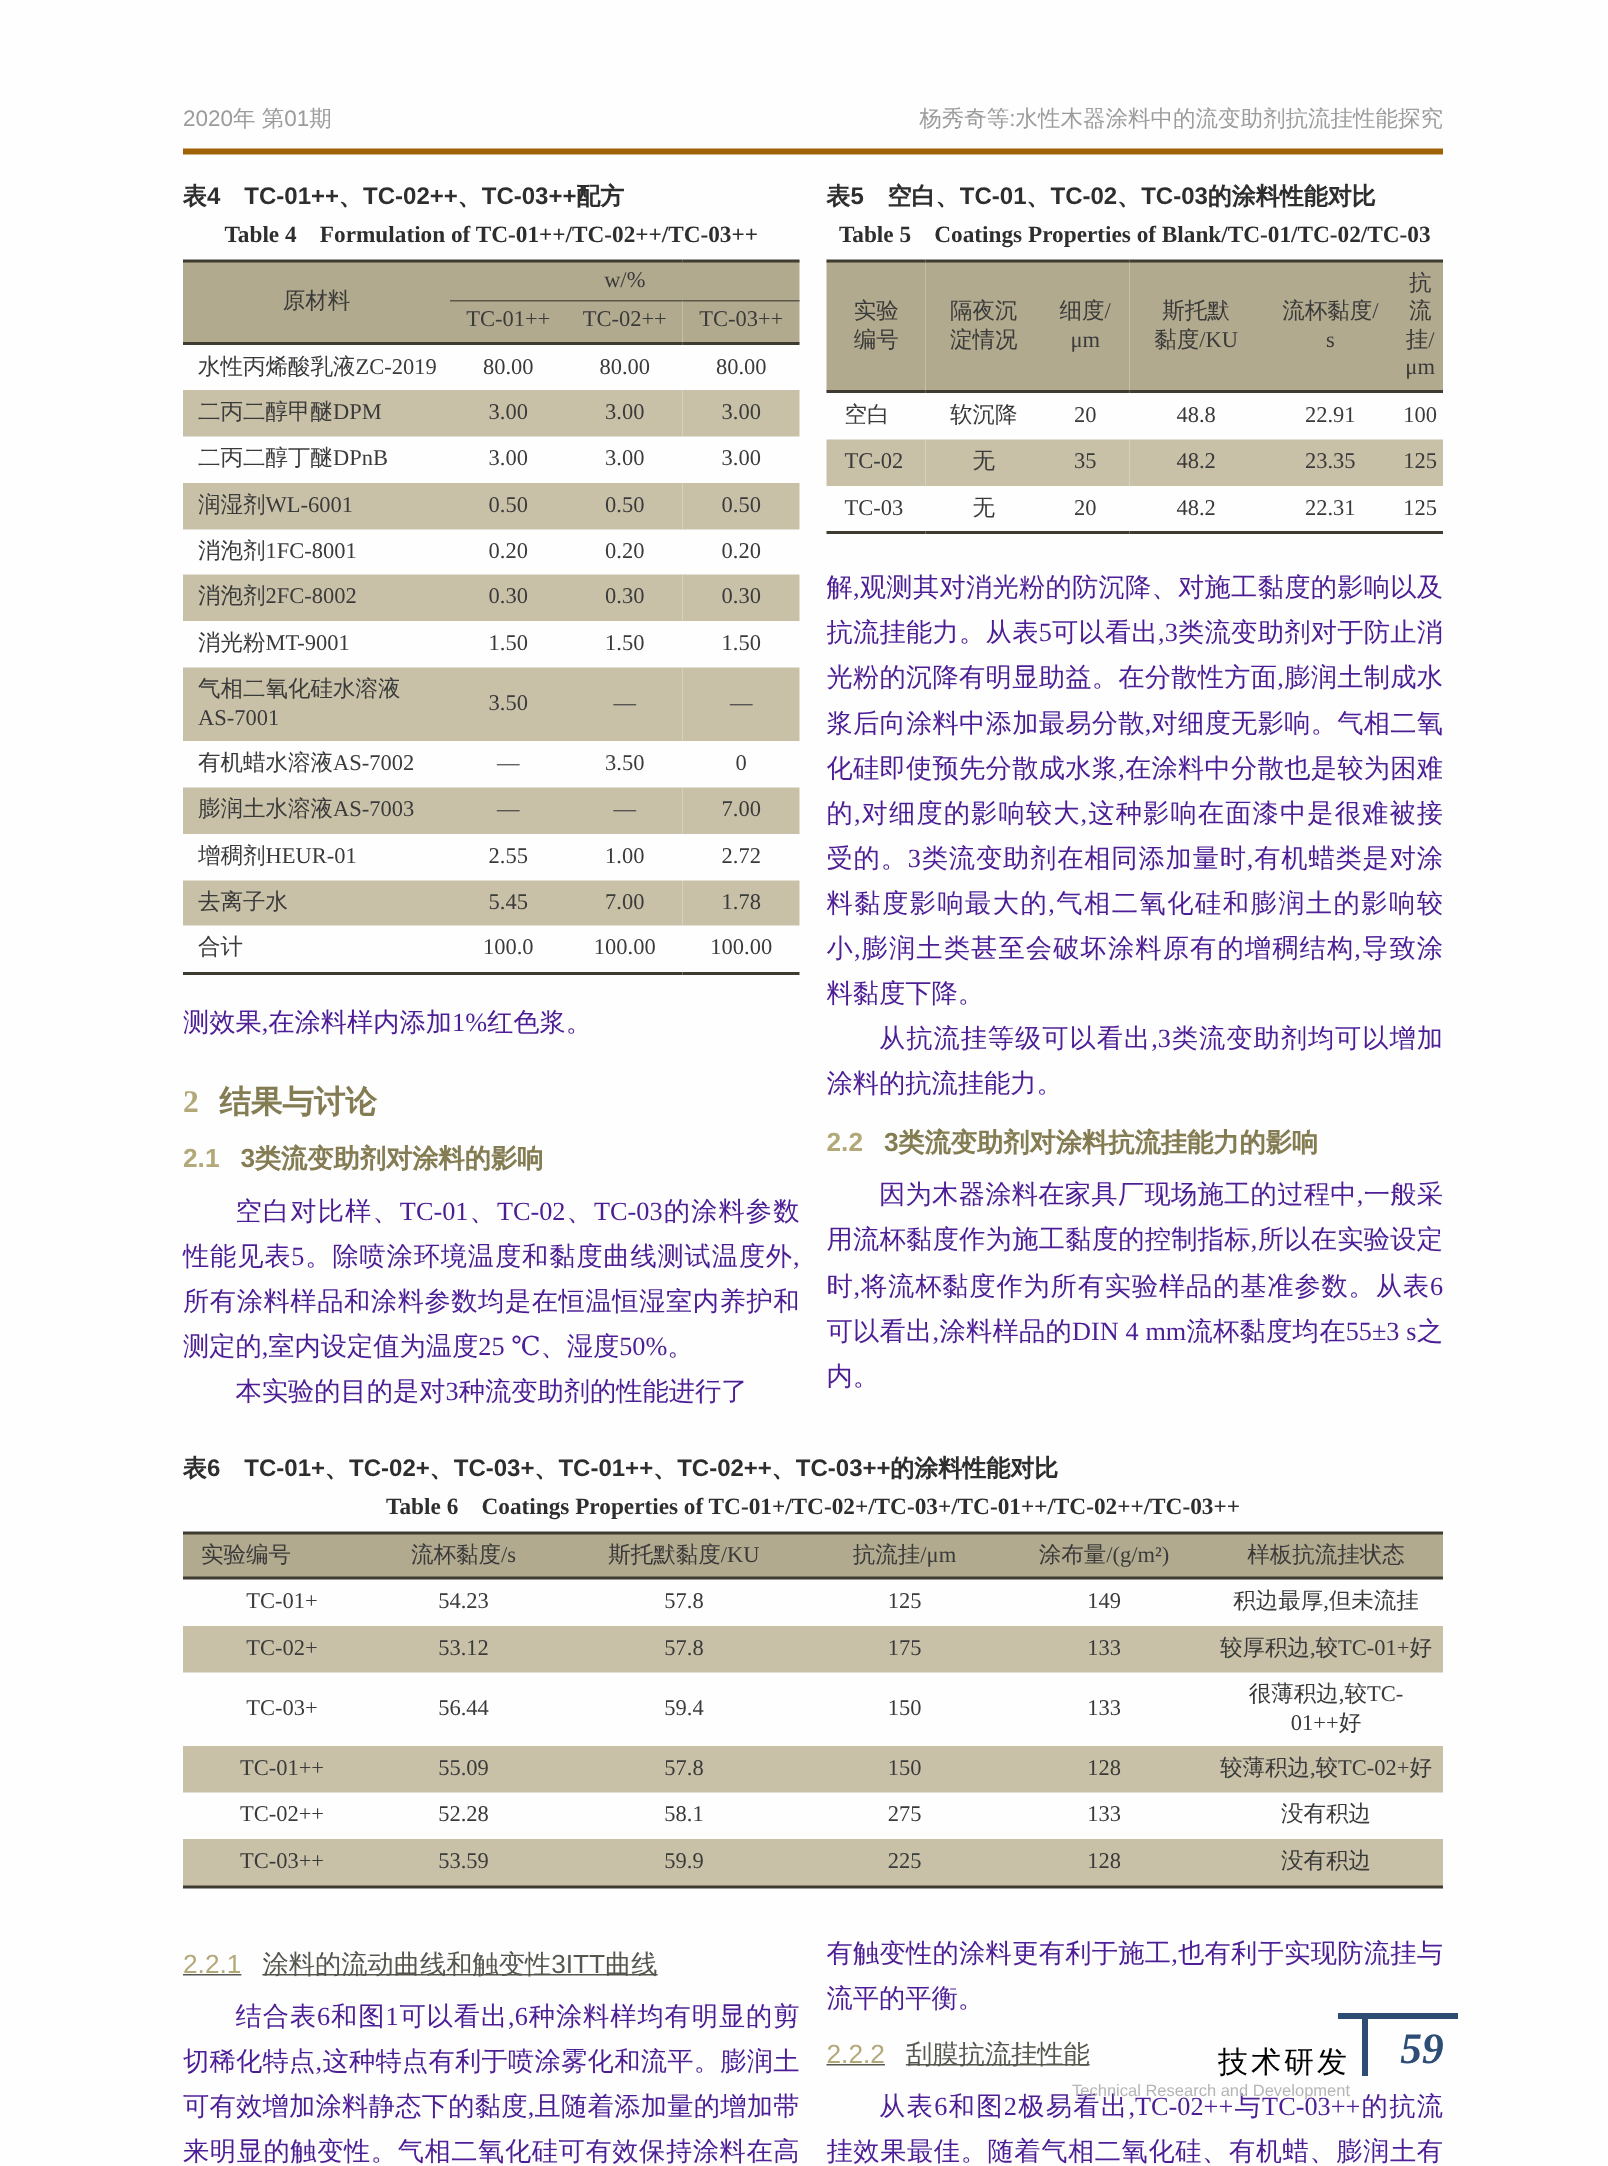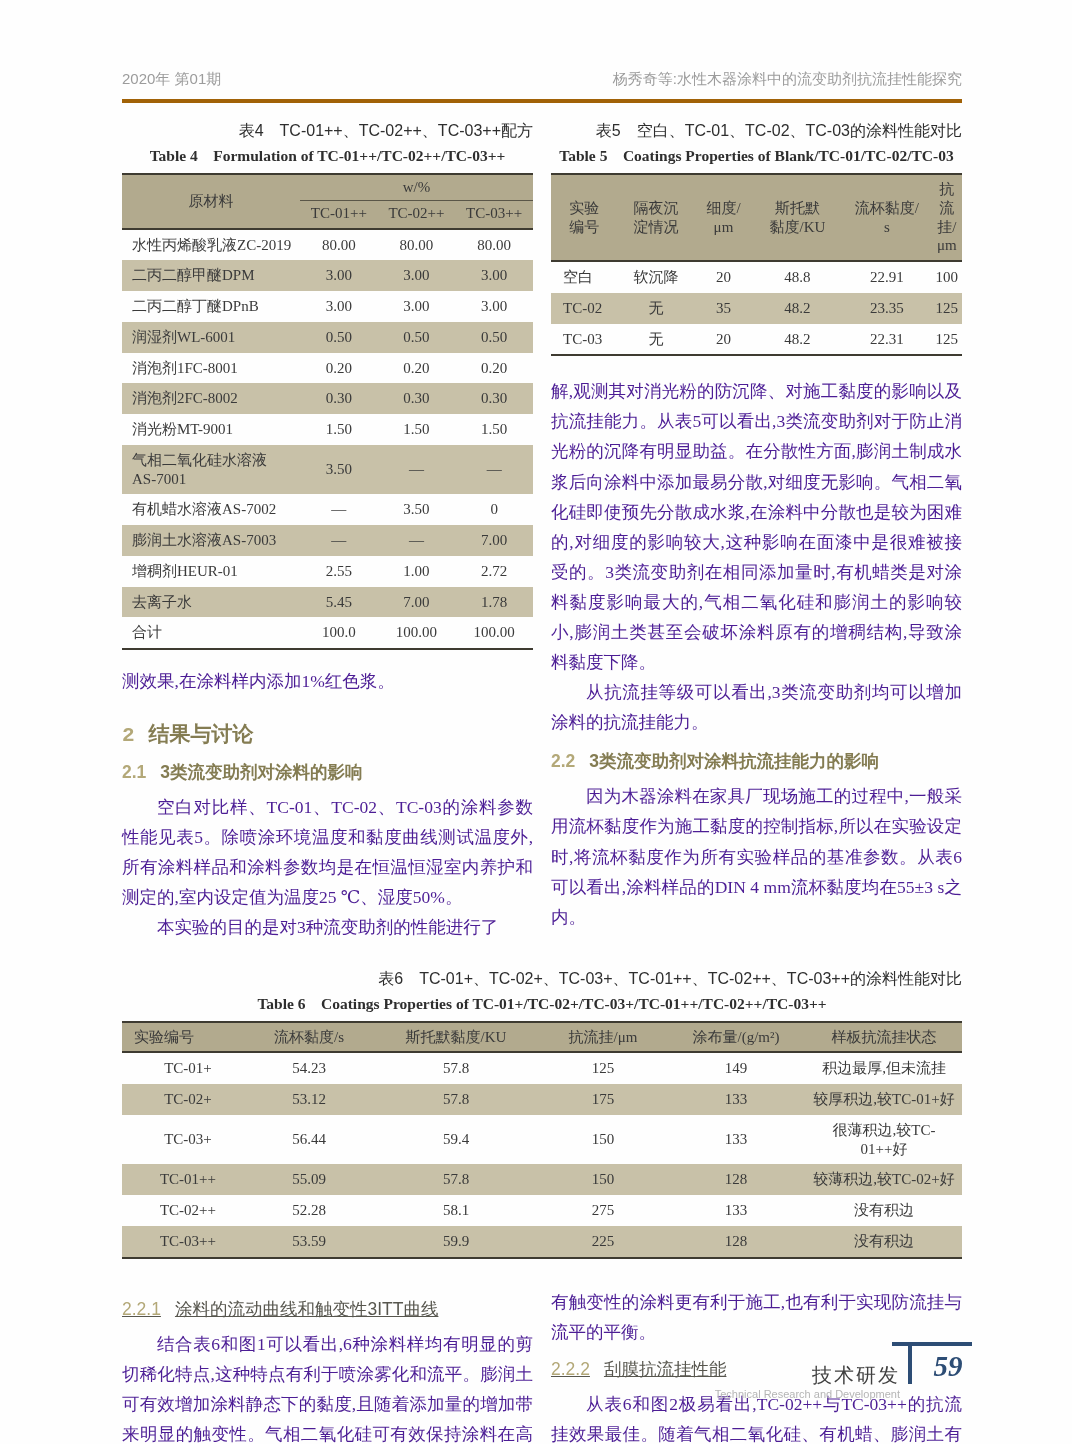--- a/index.html
+++ b/index.html
@@ -19,21 +19,21 @@
     display:flex;justify-content:space-between;align-items:flex-end;
     font-size:15px;color:#9c9c9c;
     padding-bottom:10px;border-bottom:4px solid #a16207;
     font-family:"Liberation Sans","DejaVu Sans",sans-serif;
   }
   
   .two-col{display:flex;gap:18px;margin-top:18px;}
   .col{width:411px;}
   
   .cap-zh{
-    text-align:right;font-weight:normal;font-size:16px;color:#2e2e2e;
+    text-align:left;font-weight:bold;font-size:16px;color:#2e2e2e;
     font-family:"Liberation Sans","DejaVu Sans",sans-serif;
     margin:0 0 4px 0;
   }
   .cap-en{
     text-align:center;font-weight:bold;font-size:15.5px;color:#2e2e2e;
     font-family:"Liberation Serif","DejaVu Serif",serif;
     margin:0 0 6px 0;
   }
   
   table{border-collapse:collapse;width:100%;font-size:15px;color:#3a3a3a;}
@@ -66,21 +66,21 @@
   .t6 thead th:first-child{text-align:left;padding-left:12px;}
   .t6 tbody td:first-child{padding-left:12px;text-align:center;}
   
   p.body-text{
     font-size:17.5px;line-height:1.72;text-align:justify;
     margin:0;color:#4c1d95;
   }
   p.indent{text-indent:2em;}
   
   h2.sec{
-    font-family:Liberation Mono, monospace;
+    font-family:Liberation Serif, serif;
     font-size:21px;font-weight:bold;color:#847c52;
     margin:24px 0 10px 0;
   }
   h3.sec{
     font-family:"Liberation Sans","DejaVu Sans",sans-serif;
     font-size:17.5px;font-weight:bold;color:#847c52;
     margin:12px 0 8px 0;
   }
   h4.sec{
     font-family:"Liberation Sans","DejaVu Sans",sans-serif;
@@ -90,21 +90,21 @@
   }
   .sec .num{color:#b3a878;margin-right:14px;}
   
   .footer{
     position:absolute;right:100px;bottom:44px;
     display:flex;align-items:flex-start;gap:8px;
   }
   .footer-text{text-align:right;padding-top:4px;}
   .footer-zh{
     font-family:"Liberation Sans","DejaVu Sans",sans-serif;
-    font-size:20px;color:#404040;letter-spacing:2px;line-height:1.1;margin-top:18px;
+    font-size:20px;color:#000000;letter-spacing:2px;line-height:1.1;margin-top:18px;
   }
   .footer-en{
     font-family:"Liberation Sans","DejaVu Sans",sans-serif;
     font-size:11px;color:#b5b5b5;margin-top:2px;
   }
   .pagenum-box{position:relative;width:64px;height:48px;}
   .pagenum-box::before{
     content:"";position:absolute;top:0;left:-16px;right:0;height:4px;background:#2d4d75;
   }
   .pagenum-box::after{

